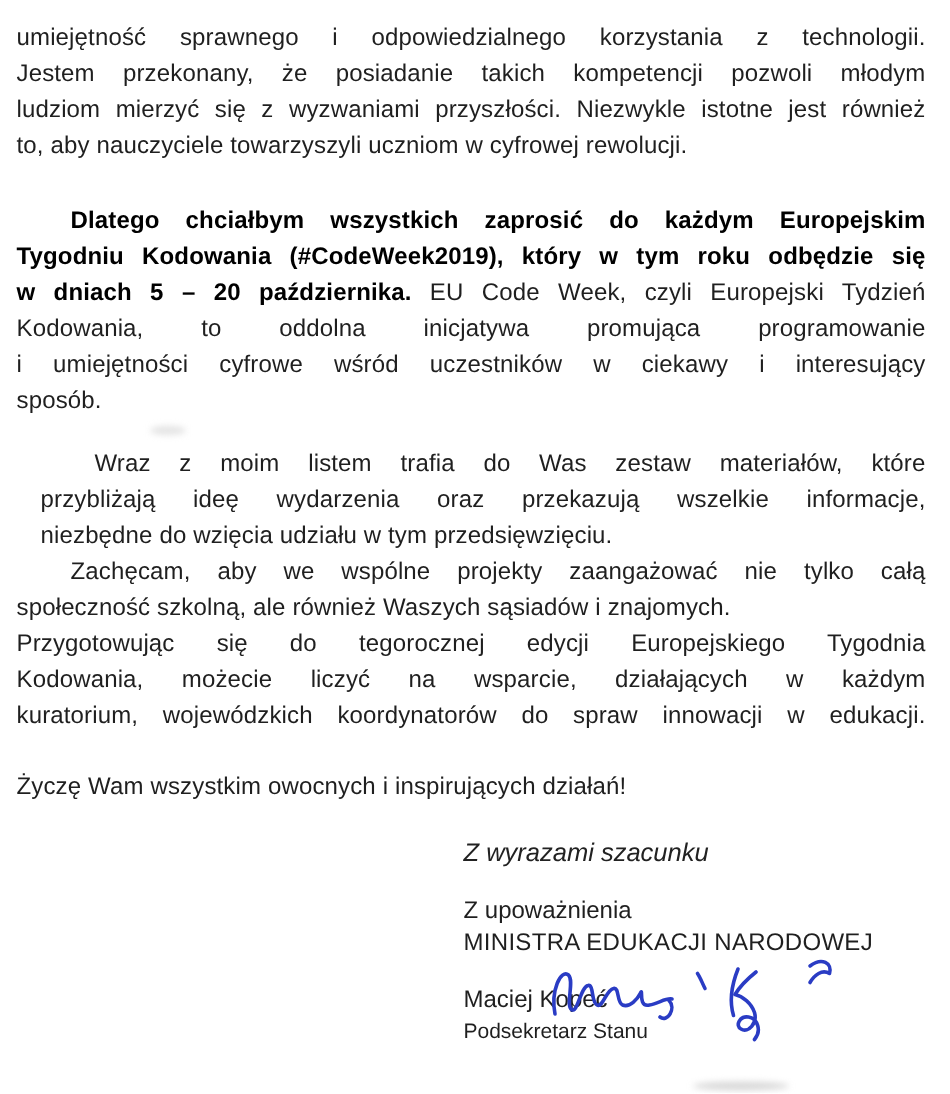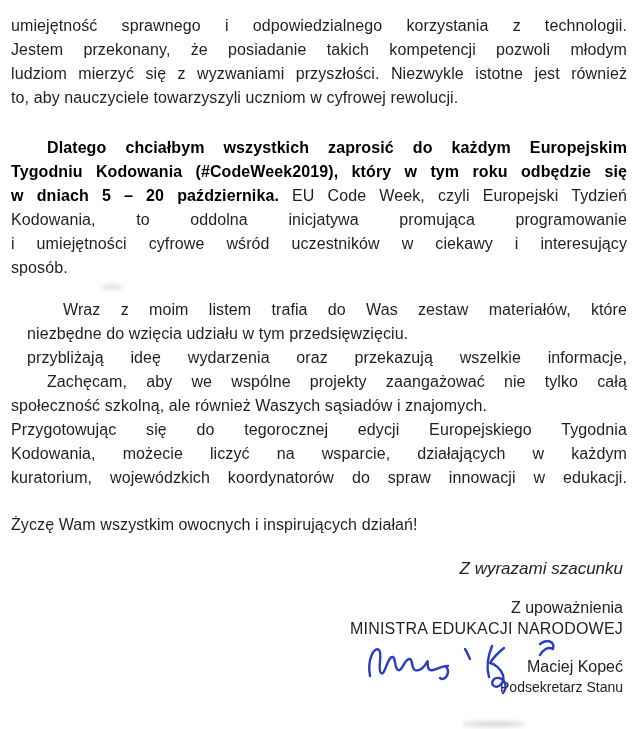--- a/index.html
+++ b/index.html
@@ -8,21 +8,21 @@
     font-family:"Liberation Sans", sans-serif;
   }
   .page{
     position:relative;
     width:633px;
     height:729px;
     background:#ffffff;
     color:#1f1f1f;
     overflow:hidden;
     box-sizing:border-box;
-    padding:14px 6px 0 11px;
+    padding:14px 16px 0 11px;
   }
   .para{margin:0;}
   .line{
     font-size:16px;
     line-height:24px;
     white-space:normal;
     letter-spacing:0.1px;
   }
   
   .j{
@@ -31,21 +31,21 @@
   }
   .ind{text-indent:36px;}
   .b{font-weight:700;color:#000;}
   .m-p2{margin-top:26px;}
   .m-p3{margin-top:18px;margin-left:16px;}
   .m-p4{}
   .m-p5{margin-top:23px;}
   .sig-area{
     width:304px;
     margin:20px 4px 0 auto;
-    text-align:right;
+    text-align:left;
   }
   .closing{
     font-style:italic;
     font-size:17px;
     line-height:24px;
     color:#222;
   }
   .on-behalf{
     margin-top:16px;
     font-size:16px;
@@ -98,22 +98,22 @@
     <div class="line j ind b">Dlatego chciałbym wszystkich zaprosić do każdym Europejskim</div>
     <div class="line j b">Tygodniu Kodowania (#CodeWeek2019), który w tym roku odbędzie się</div>
     <div class="line j"><span class="b">w dniach 5 – 20 października.</span> <span>EU Code Week, czyli Europejski Tydzień</span></div>
     <div class="line j">Kodowania, to oddolna inicjatywa promująca programowanie</div>
     <div class="line j">i umiejętności cyfrowe wśród uczestników w ciekawy i interesujący</div>
     <div class="line">sposób.</div>
   </div>
 
   <div class="para m-p3">
     <div class="line j ind">Wraz z moim listem trafia do Was zestaw materiałów, które</div>
+    <div class="line j">przybliżają ideę wydarzenia oraz przekazują wszelkie informacje,</div>
     <div class="line">niezbędne do wzięcia udziału w tym przedsięwzięciu.</div>
-    <div class="line j">przybliżają ideę wydarzenia oraz przekazują wszelkie informacje,</div>
   </div>
 
   <div class="para m-p4">
     <div class="line j ind">Zachęcam, aby we wspólne projekty zaangażować nie tylko całą</div>
     <div class="line">społeczność szkolną, ale również Waszych sąsiadów i znajomych.</div>
     <div class="line j">Przygotowując się do tegorocznej edycji Europejskiego Tygodnia</div>
     <div class="line j">Kodowania, możecie liczyć na wsparcie, działających w każdym</div>
     <div class="line j">kuratorium, wojewódzkich koordynatorów do spraw innowacji w edukacji.</div>
   </div>
 

